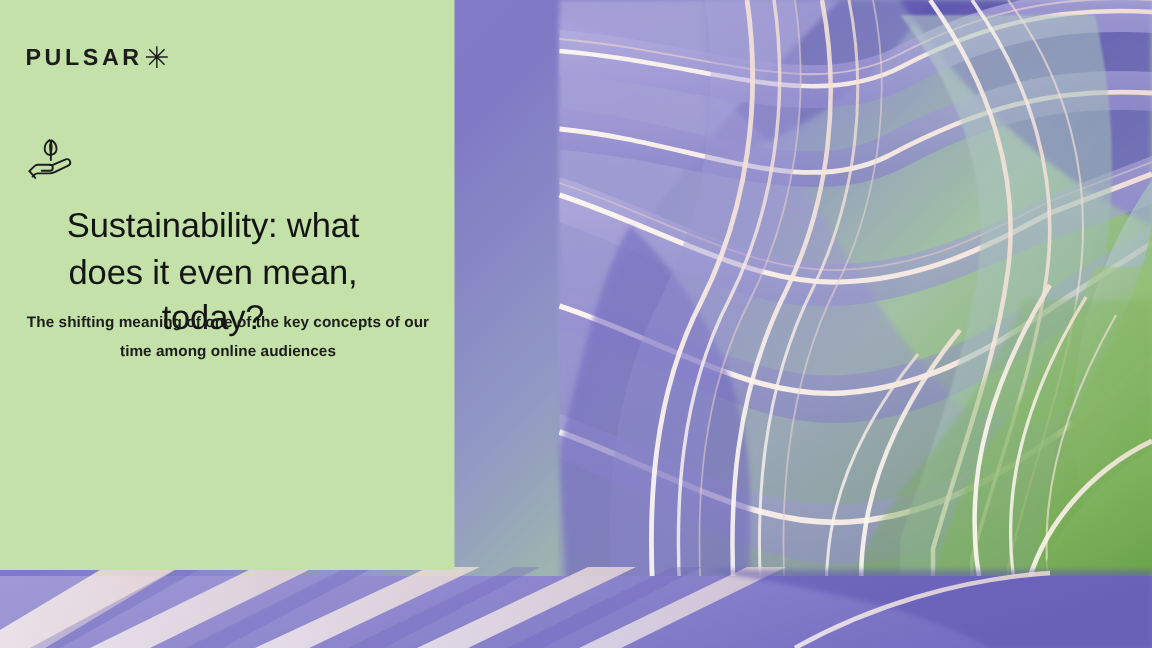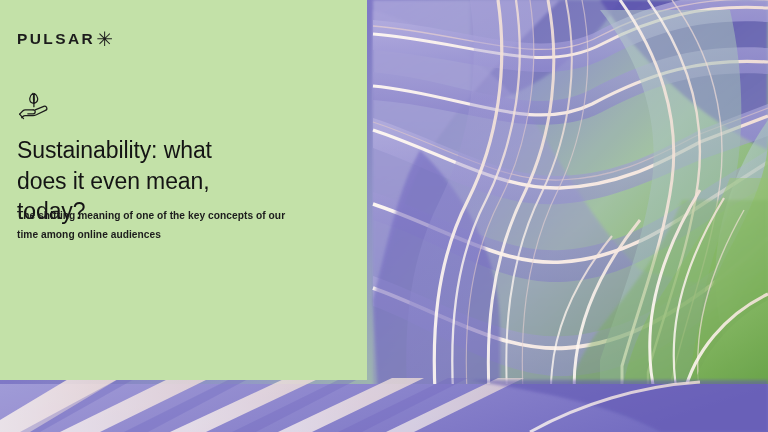--- a/index.html
+++ b/index.html
@@ -11,23 +11,24 @@
   }
   #slide { position:absolute; inset:0; width:768px; height:432px; overflow:hidden; }
 
   
   #bg-art { position:absolute; inset:0; }
   #bg-art svg { display:block; width:768px; height:432px; }
 
   
   #panel {
     position:absolute; left:0; top:0;
-    width:367px; height:380px;
+    width:303px; height:380px;
     background:#c3e1a8;
     z-index:5;
+    text-align:center;
   }
 
   #logo {
     position:absolute; left:17px; top:28px;
     display:flex; align-items:center;
     font-size:15.5px; font-weight:600;
     letter-spacing:2.4px;
     color:#1c1c1c;
     line-height:1;
   }

